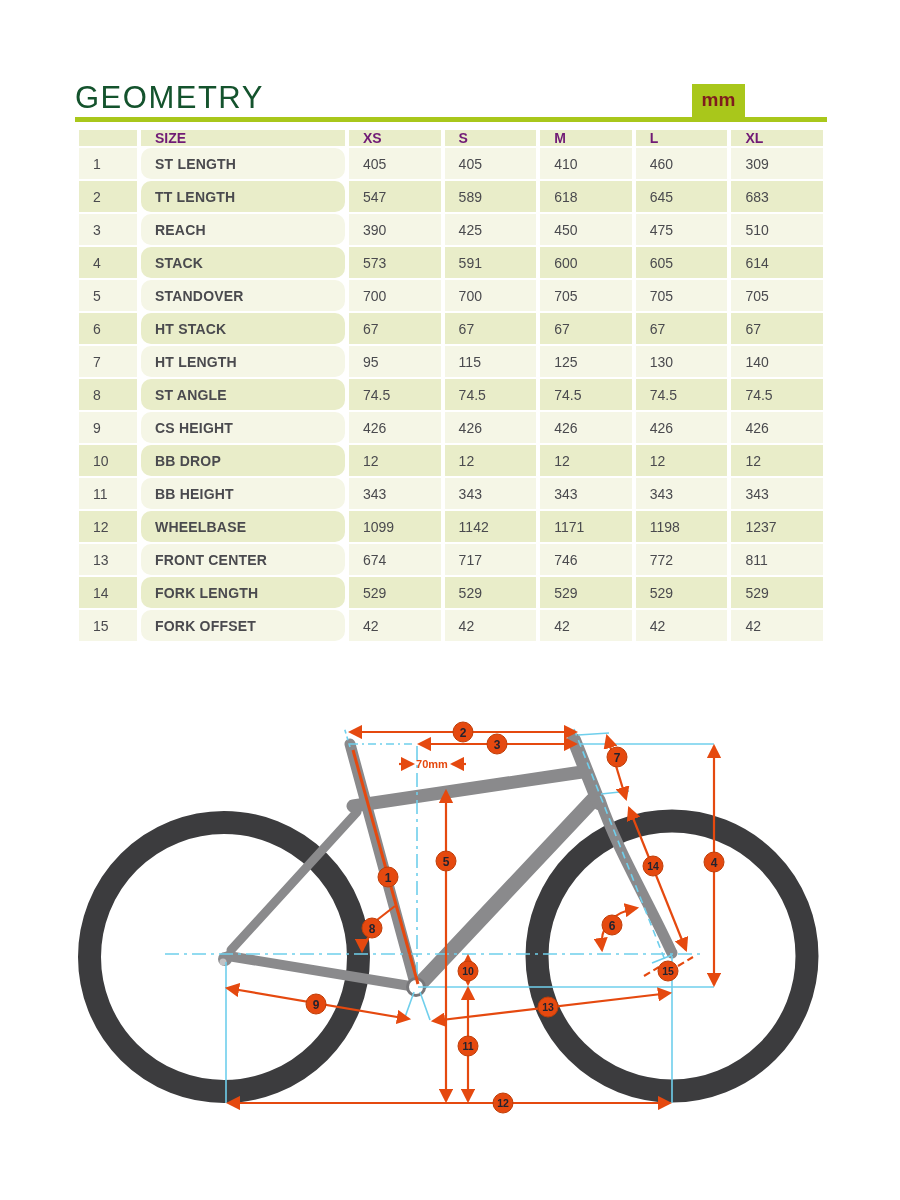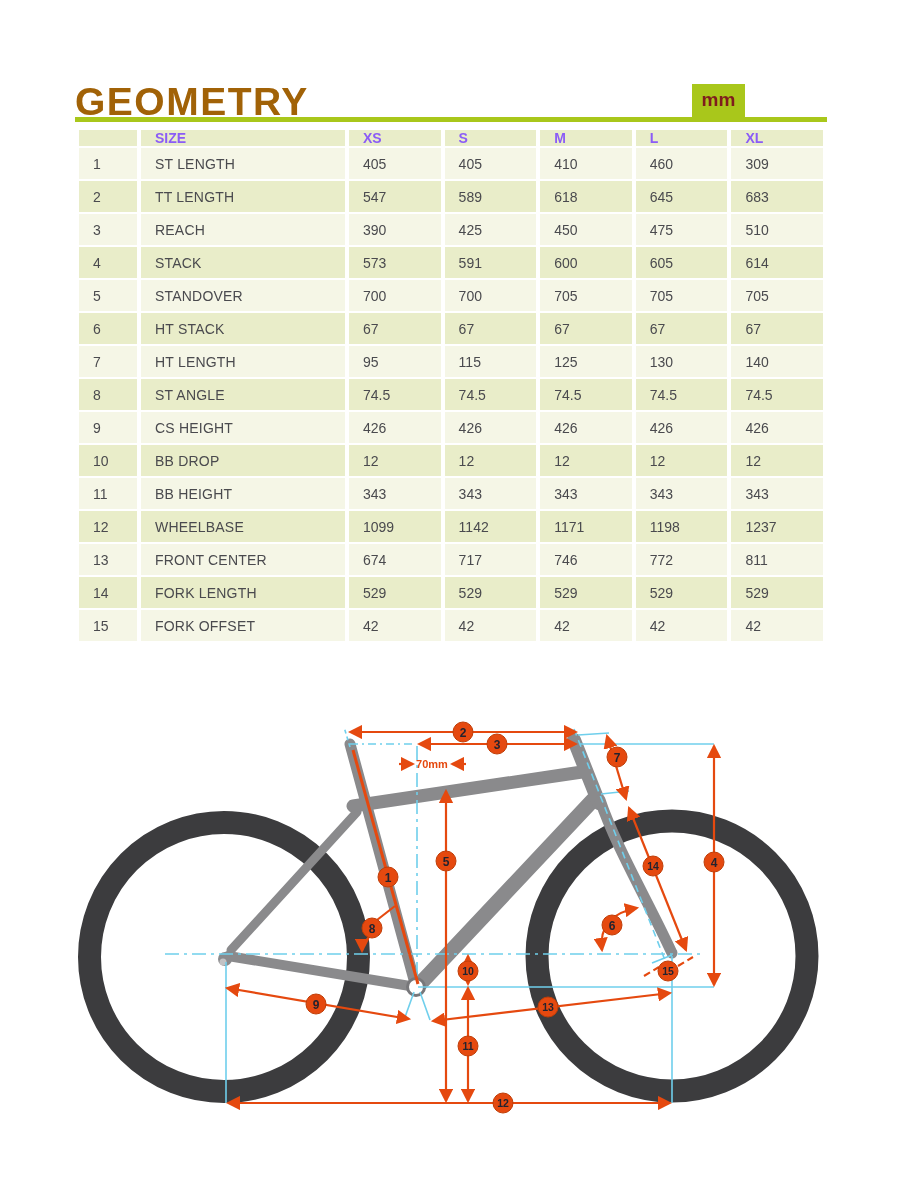--- a/index.html
+++ b/index.html
@@ -1,30 +1,30 @@
 <!DOCTYPE html>
 <html><head>
 <meta charset="utf-8">
 <style>
   html,body{margin:0;padding:0;background:#ffffff;}
   body{width:900px;height:1200px;position:relative;font-family:"Liberation Sans",sans-serif;overflow:hidden;}
 
-  .page-title{position:absolute;left:75px;top:80px;font-size:39px;font-weight:bold;
-    color:#a16207;letter-spacing:1.5px;}
+  .page-title{position:absolute;left:75px;top:80px;font-size:31px;font-weight:normal;
+    color:#14532d;letter-spacing:1.5px;}
   .green-bar{position:absolute;left:75px;top:117px;width:752px;height:5px;background:#a9c71b;}
   .unit-badge{position:absolute;left:692px;top:84px;width:53px;height:33px;background:#a9c71b;
     color:#7f1d1d;font-size:19px;font-weight:bold;text-align:center;line-height:31px;}
 
   table.geo{position:absolute;left:75px;top:128px;width:752px;border-collapse:separate;
     border-spacing:4px 2px;table-layout:fixed;}
   table.geo th,table.geo td{padding:0 0 0 14px;font-size:14px;text-align:left;vertical-align:middle;}
-  table.geo th{height:14px;font-weight:bold;color:#8b5cf6;}
+  table.geo th{height:14px;font-weight:bold;color:#701a75;}
   table.geo td{height:31px;color:#4a4a4e;}
   td.rownum,th.rownum{text-align:center;padding:0;}
-  td.speclabel{font-weight:normal;color:#47474b;letter-spacing:0.2px;}
+  td.speclabel{font-weight:bold;color:#47474b;letter-spacing:0.2px;border-radius:10px;}
   tr.dark th,tr.dark td{background:#e9edc9;}
   tr.light td{background:#f5f6e6;}
 
   .diagram-wrap{position:absolute;left:0;top:700px;width:900px;height:470px;}
   svg text.mnum{font-family:"Liberation Sans",sans-serif;font-weight:bold;fill:#23232f;}
   svg text.offlbl{font-family:"Liberation Sans",sans-serif;font-weight:bold;font-size:11px;fill:#e5490f;}
 </style>
 </head>
 <body>
 

